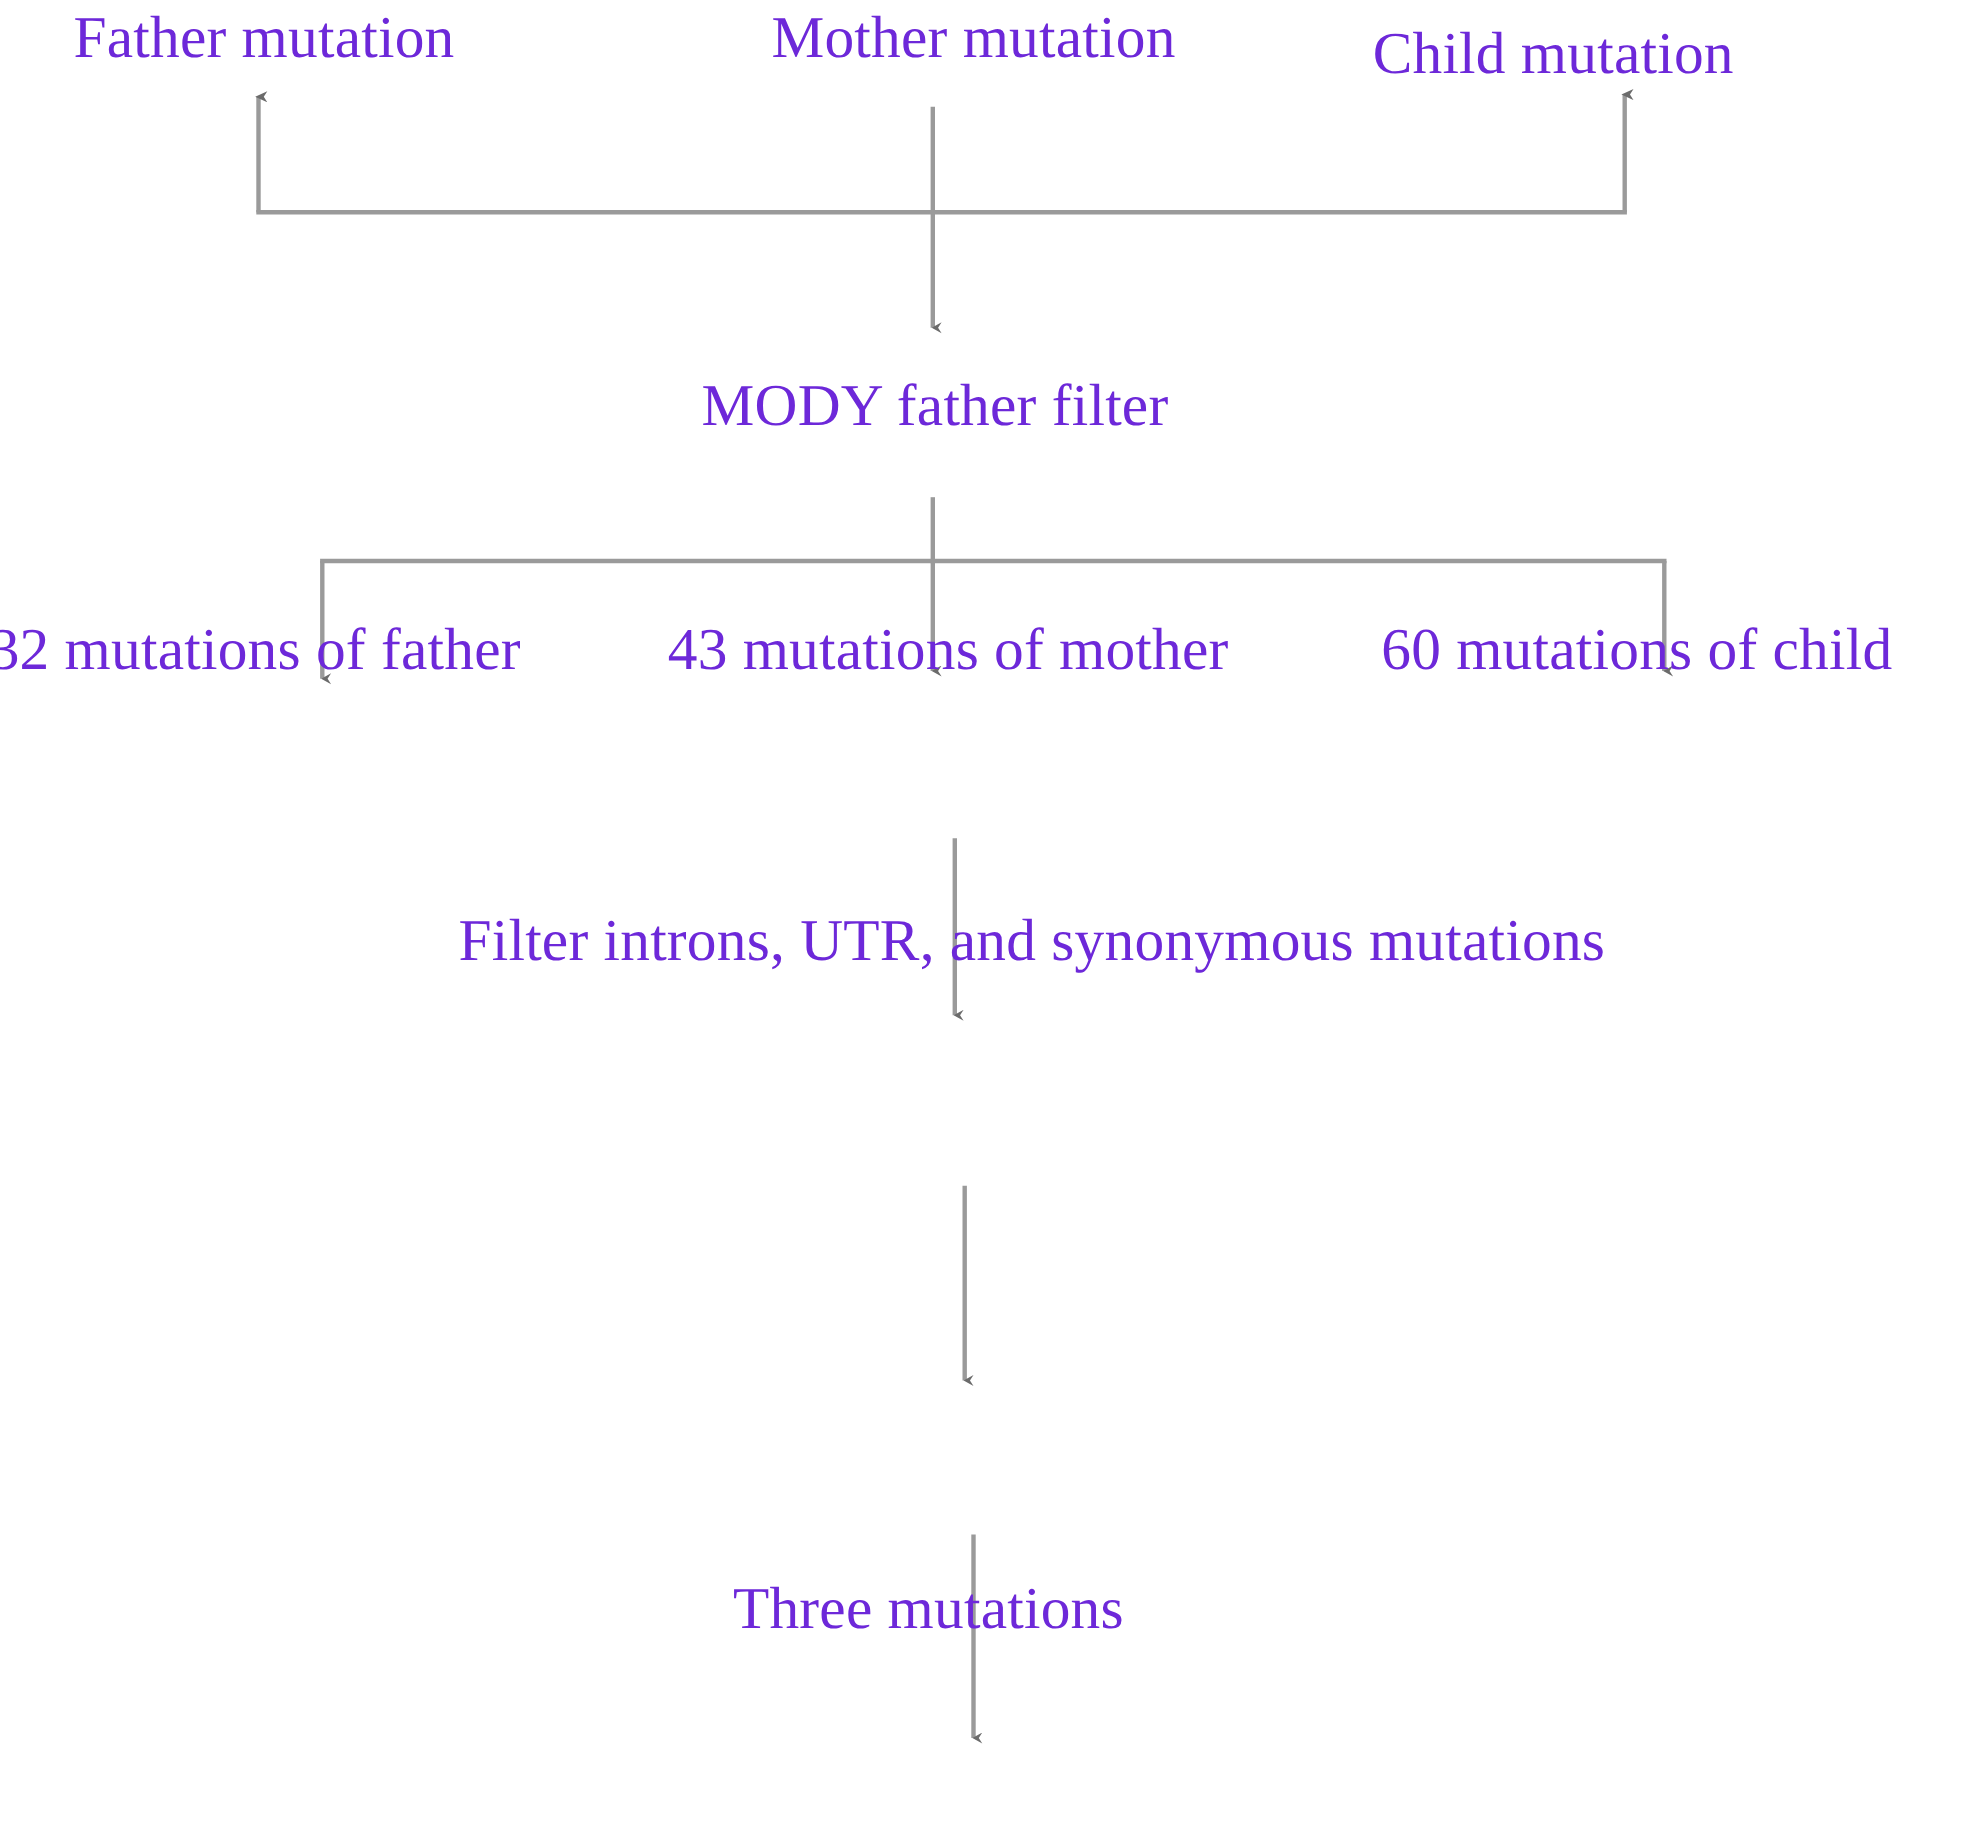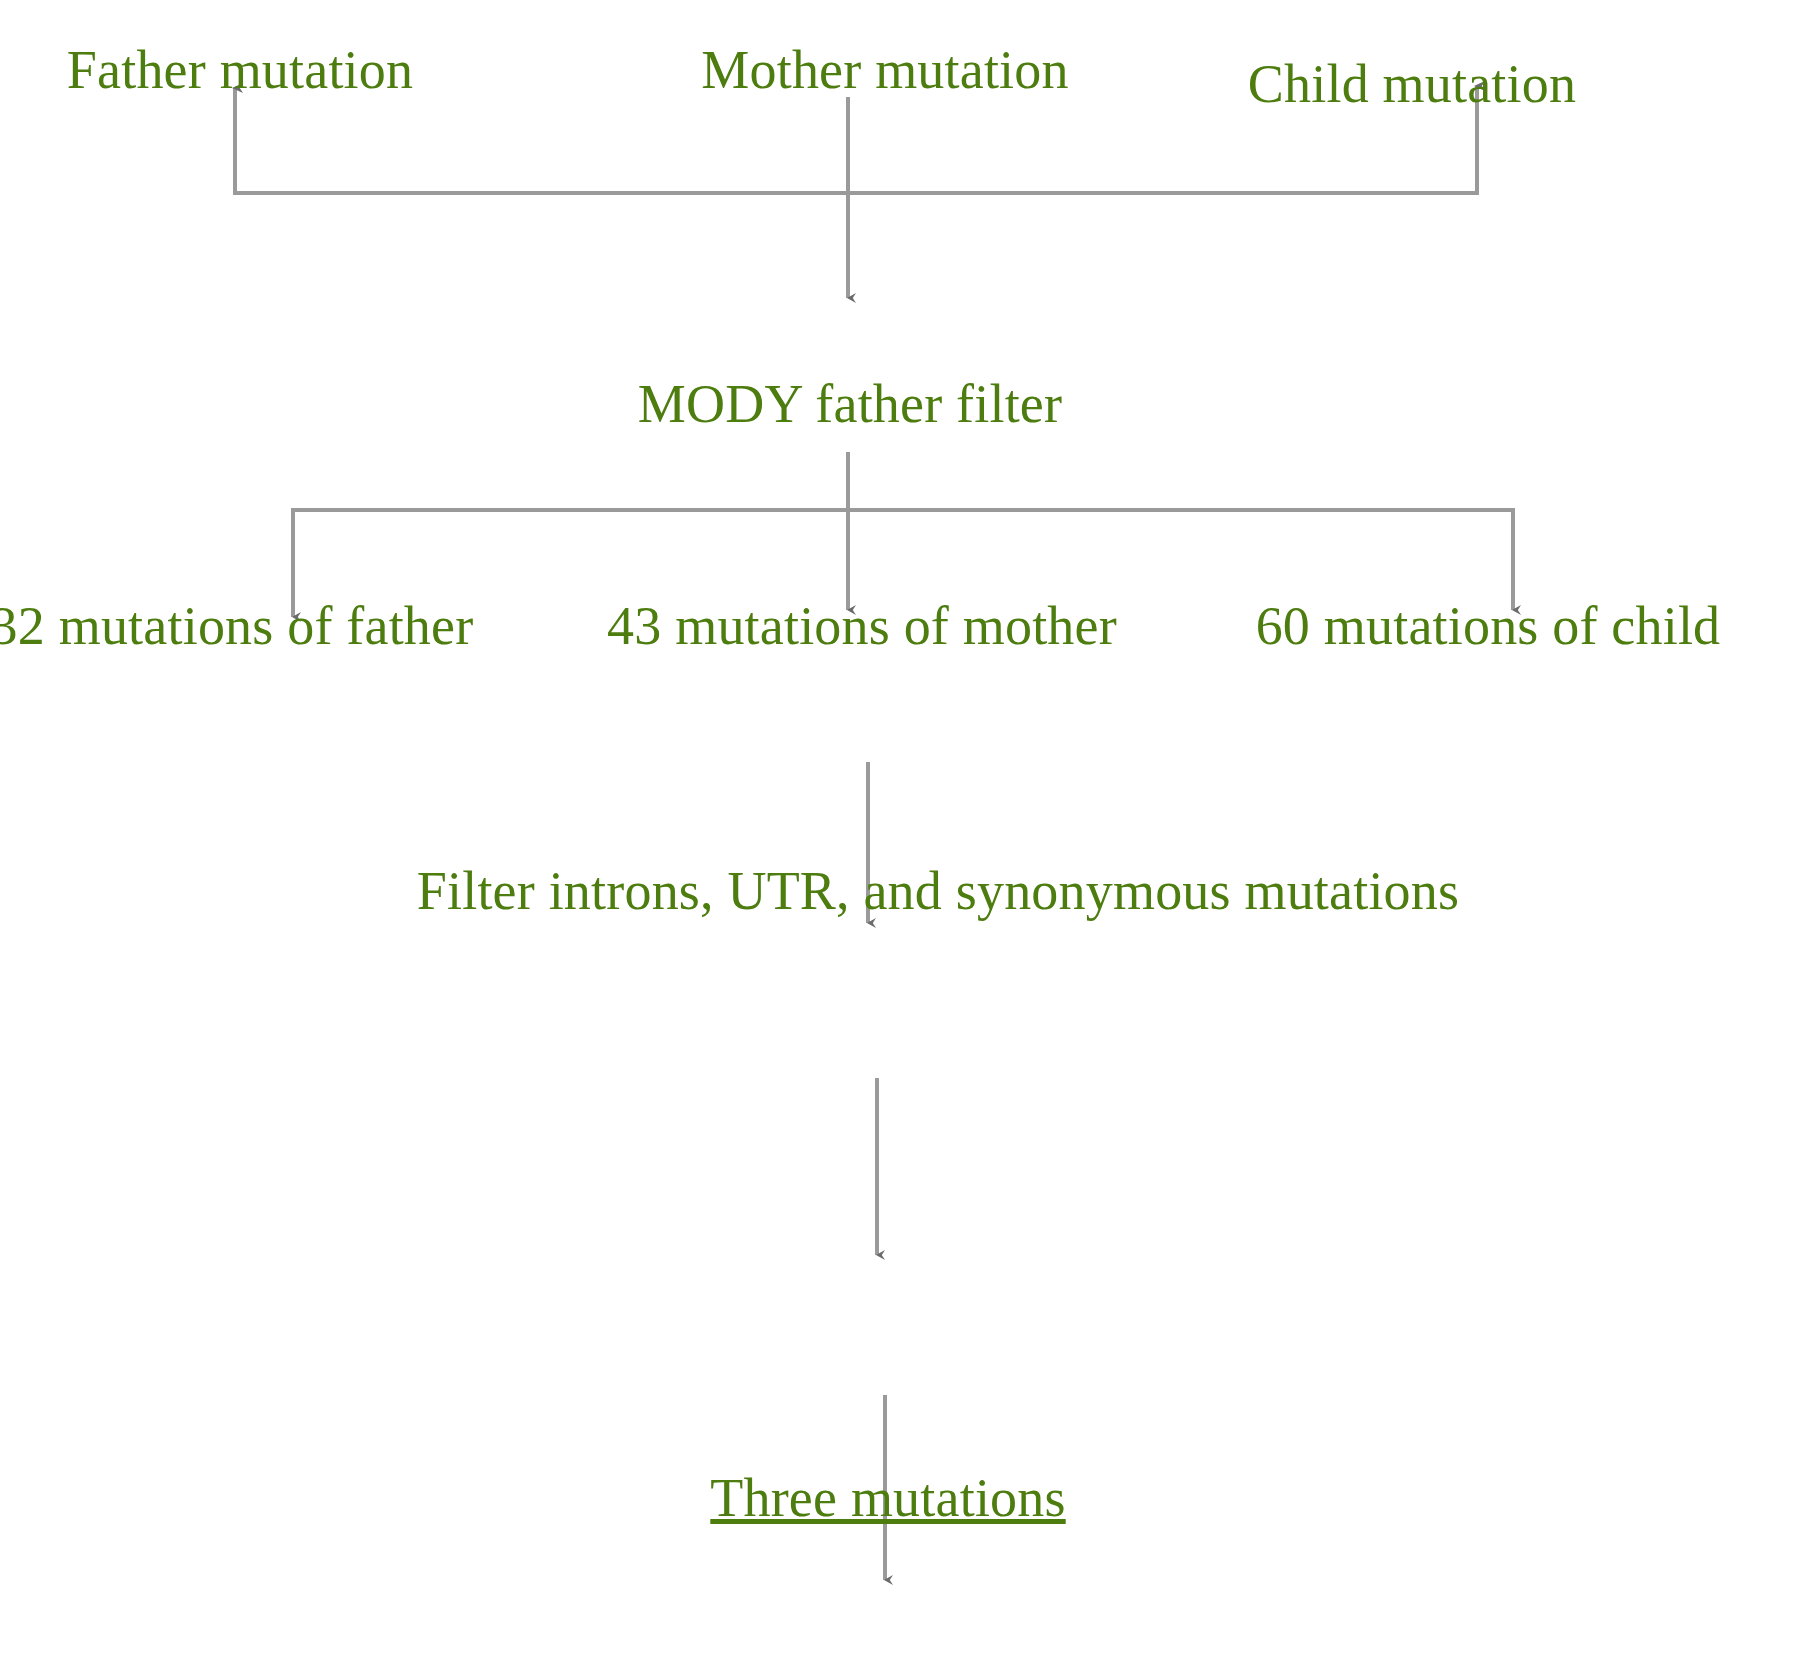--- a/index.html
+++ b/index.html
@@ -20,29 +20,28 @@
   }
   #flow-svg {
     position: absolute;
     left: 0;
     top: 0;
     width: 1795px;
     height: 1678px;
   }
   .node-label {
     position: absolute;
-    color: #4d7c0f;
+    color: #6d28d9;
     font-family: "Liberation Serif", "DejaVu Serif", serif;
     font-size: 54px;
     line-height: 1.05;
     font-weight: 400;
     white-space: nowrap;
     letter-spacing: 0.2px;
     text-rendering: optimizeLegibility;
-    margin-top: 36px;
   }
   
   .centered {
     transform: translateX(-50%);
   }
   
   #label-father-mutation  { left: 240px;  top: 6px; }
   #label-mother-mutation  { left: 885px;  top: 6px; }
   #label-child-mutation   { left: 1412px; top: 20px; }
 
@@ -50,21 +49,21 @@
   #label-mody-genes-filter { left: 850px; top: 340px; }
 
   
   #label-father-count { left: 232px;  top: 562px; }
   #label-mother-count { left: 862px;  top: 562px; }
   #label-child-count  { left: 1488px; top: 562px; }
 
   
   #label-filter-introns       { left: 938px; top: 827px; font-family: Liberation Serif, serif; }
   #label-mendelian-inheritance{ left: 878px; top: 1120px; }
-  #label-three-mutations      { left: 888px; top: 1434px; text-decoration: underline; }
+  #label-three-mutations      { left: 844px; top: 1434px; }
 </style>
 </head>
 <body>
 
 <div id="flow-root">
 
   <svg id="flow-svg" viewBox="0 0 1795 1678">
     <defs>
       <marker id="arrow-down" markerWidth="12" markerHeight="12" refX="5" refY="9" orient="auto" markerUnits="userSpaceOnUse">
         <path d="M0,1 L5,10 L10,1 L5,4.2 Z" fill="#6b6b6b"></path>

